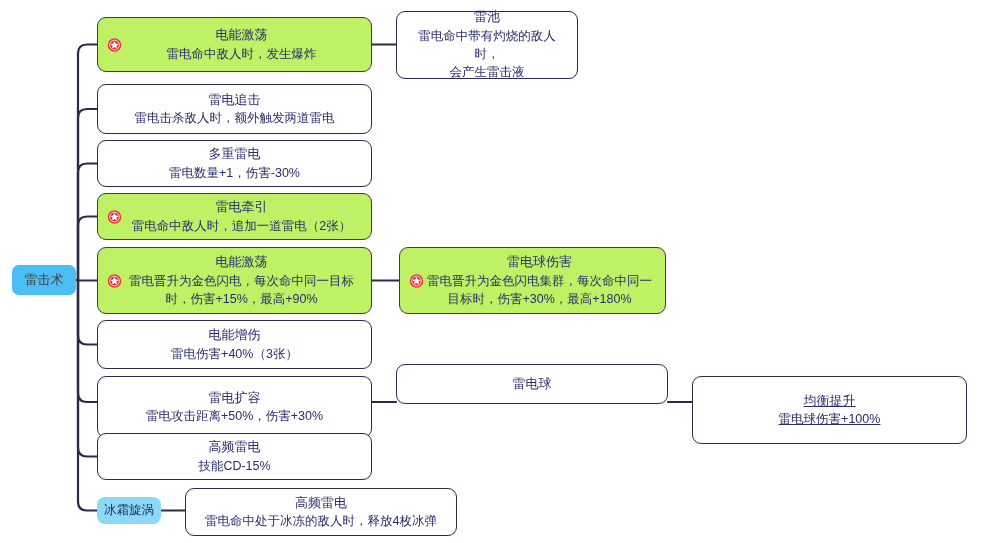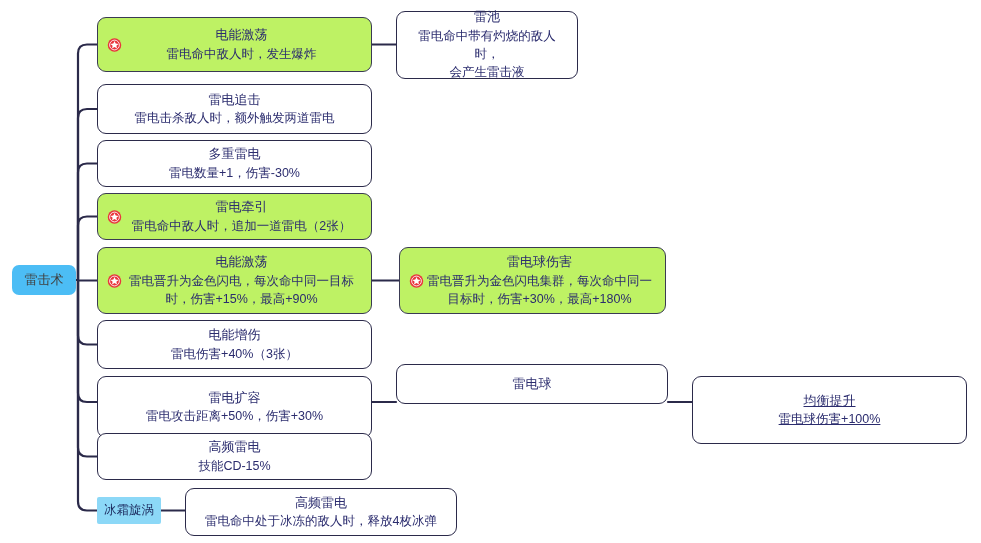--- a/index.html
+++ b/index.html
@@ -58,21 +58,21 @@
     background: #4cbdf5;
     border: none;
     border-radius: 7px;
     color: #404040;
     font-size: 13px;
     padding: 4px;
   }
   .node.branch {
     background: #8cd8f7;
     border: none;
-    border-radius: 2px;
+    border-radius: 8px;
     color: #1c2a5e;
     font-size: 12.5px;
     padding: 0;
   }
   .star-icon {
     position: absolute;
     left: 9px;
     top: 50%;
     transform: translateY(-50%);
     width: 15px;

